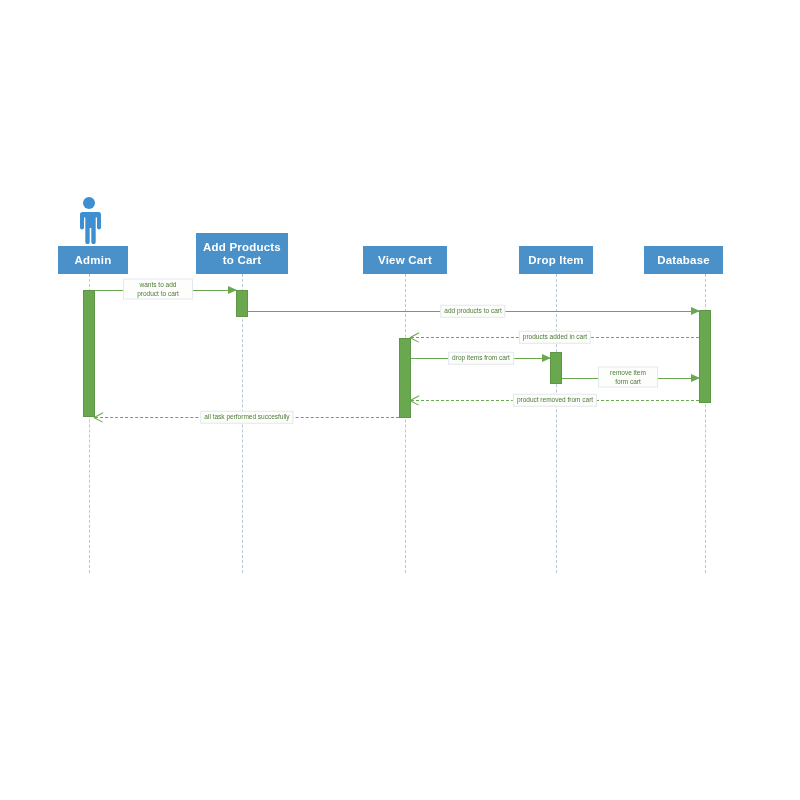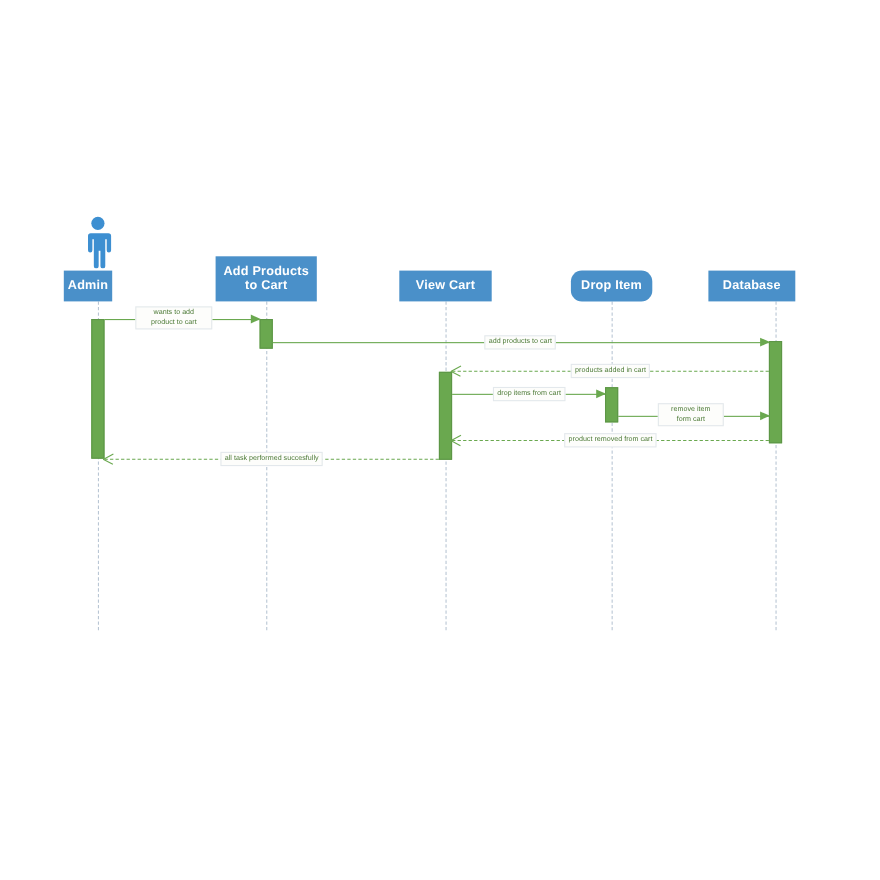--- a/index.html
+++ b/index.html
@@ -77,24 +77,24 @@
   <div class="lifeline" style="left:556px;top:274px;  height:299px;"></div>
   <div class="lifeline" style="left:705px;top:274px;  height:299px;"></div>
 
   <div class="actor" style="left:72px;top:196px;width:34px;height:48px;">
     <svg width="34" height="48" viewBox="0 0 34 48">
       <circle cx="17" cy="7" r="6" fill="#3d8fd1"></circle>
       <path d="M7.5 16 h19 a2.5 2.5 0 0 1 2.5 2.5 v13 a2 2 0 0 1 -4 0 v-10 h-1.3 v24.5 a2.2 2.2 0 0 1 -4.4 0 v-14 h-1.6 v14 a2.2 2.2 0 0 1 -4.4 0 v-24.5 h-1.3 v10 a2 2 0 0 1 -4 0 v-13 a2.5 2.5 0 0 1 2.5 -2.5 z" fill="#3d8fd1"></path>
     </svg>
   </div>
 
-  <div class="head" style="left:58px; top:246px;width:44px;height:28px;">Admin</div>
+  <div class="head" style="left:58px; top:246px;width:70px;height:28px;">Admin</div>
   <div class="head" style="left:196px;top:233px;width:92px;height:41px;">Add Products to Cart</div>
   <div class="head" style="left:363px;top:246px;width:84px;height:28px;">View Cart</div>
-  <div class="head" style="left:519px;top:246px;width:74px;height:28px;border-radius:10px;">Drop Item</div>
+  <div class="head" style="left:519px;top:246px;width:74px;height:28px;">Drop Item</div>
   <div class="head" style="left:644px;top:246px;width:79px;height:28px;">Database</div>
 
   <div class="act" style="left:83px; top:290px;width:12px;height:127px;"></div>
   <div class="act" style="left:236px;top:290px;width:12px;height:27px;"></div>
   <div class="act" style="left:399px;top:338px;width:12px;height:80px;"></div>
   <div class="act" style="left:550px;top:352px;width:12px;height:32px;"></div>
   <div class="act" style="left:699px;top:310px;width:12px;height:93px;"></div>
 
   <div class="msg" style="left:95px;top:290px;width:141px;">
     <div class="line"></div>

